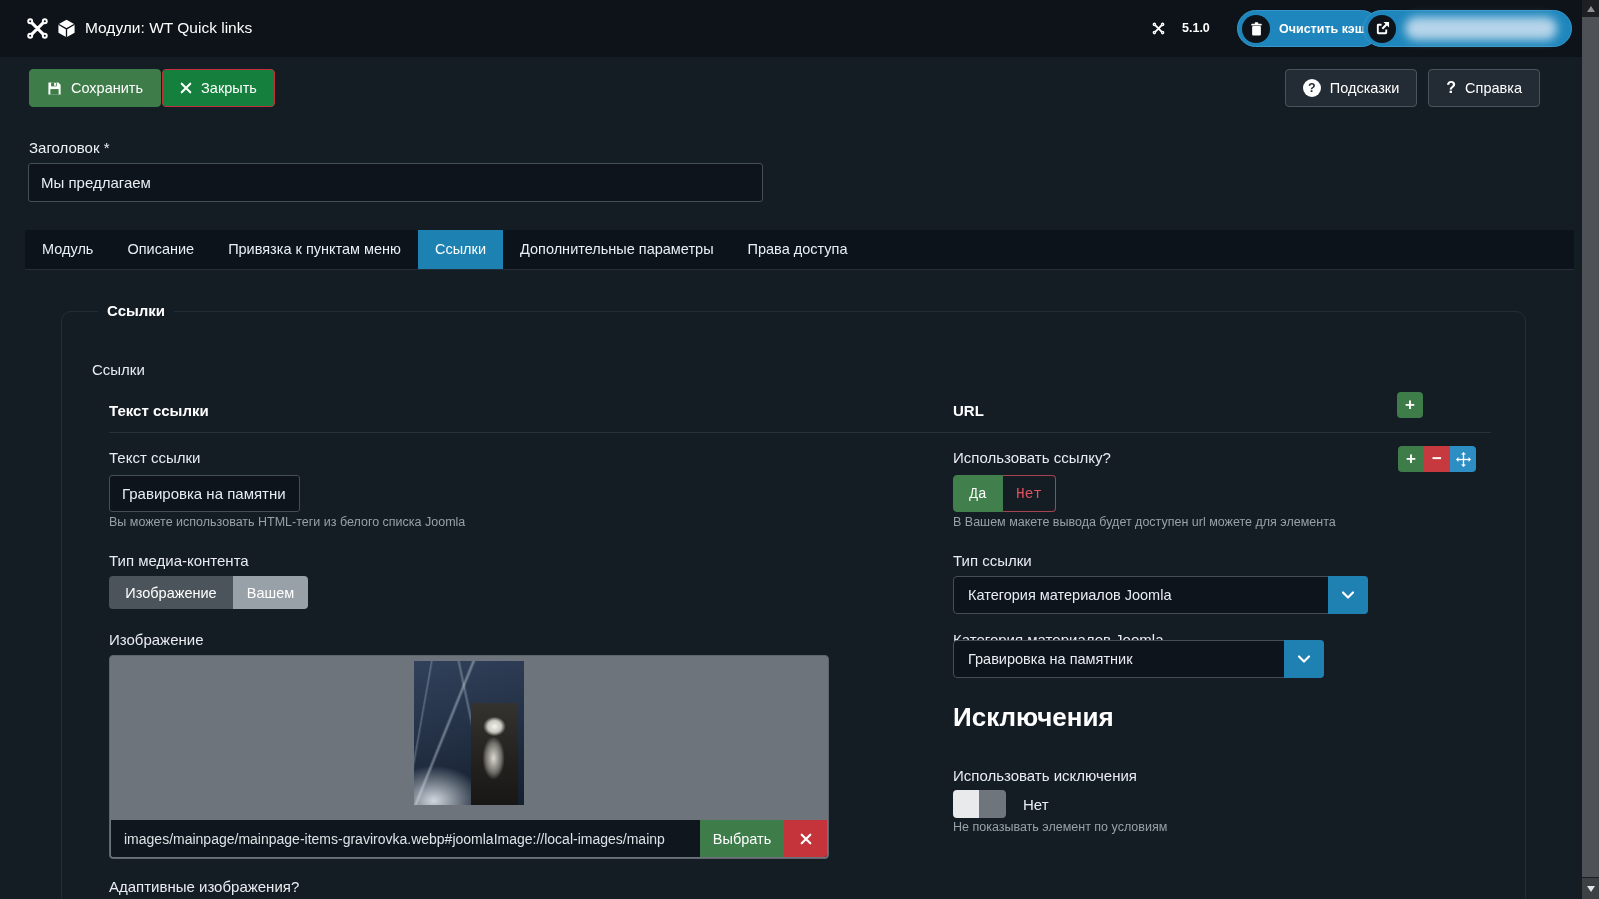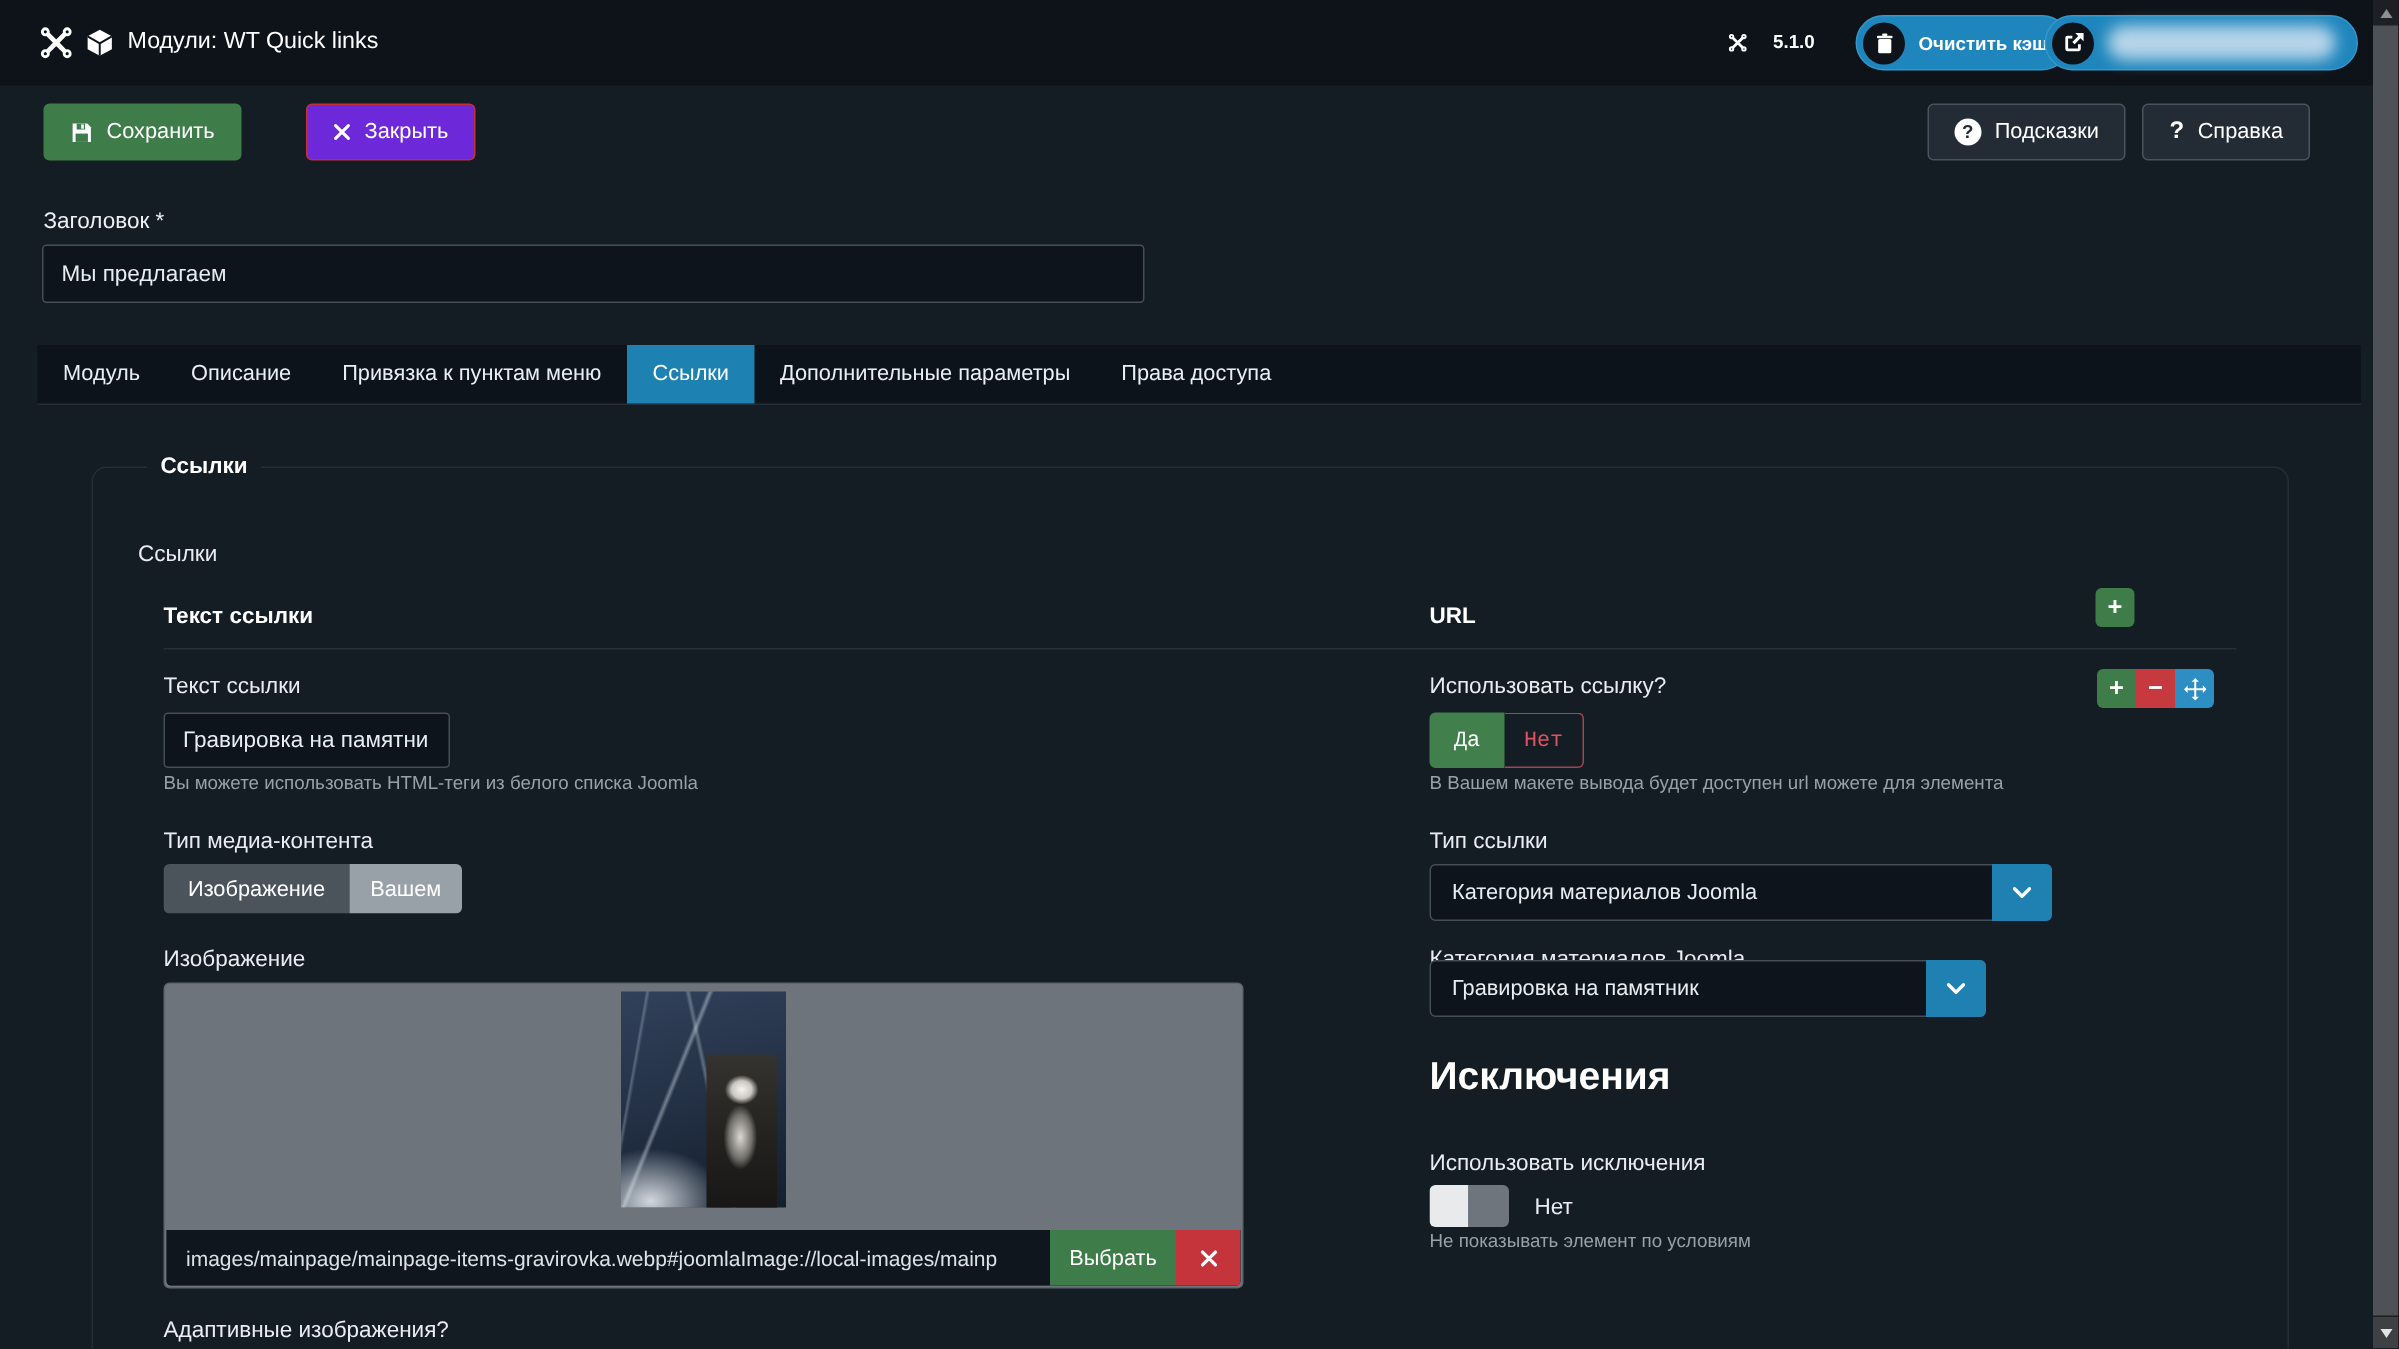--- a/index.html
+++ b/index.html
@@ -17,30 +17,30 @@
         border:1px solid #3596c9;box-sizing:border-box;display:flex;align-items:center;
         gap:9px;padding:0 14px 0 4px;cursor:pointer;}
   .pill1{left:1237px;}
   .pill2{left:1363px;width:209px;}
   .icon-circle{width:28px;height:28px;border-radius:50%;background:#0d1319;flex:none;
                display:flex;align-items:center;justify-content:center;}
   .pill-label{font-size:12.5px;font-weight:bold;color:#fff;white-space:nowrap;}
   .blur-blob{width:152px;height:23px;border-radius:12px;background:#bed9ec;filter:blur(5px);opacity:.95;}
 
   
-  .toolbar-left{position:absolute;top:69px;left:29px;display:flex;gap:13px;}
+  .toolbar-left{position:absolute;top:69px;left:29px;display:flex;gap:1px;}
   .toolbar-right{position:absolute;top:69px;right:59px;display:flex;gap:11px;}
   .btn{height:38px;display:inline-flex;align-items:center;gap:9px;padding:0 17px;
        border-radius:4px;font-size:14.5px;color:#fff;box-sizing:border-box;cursor:pointer;white-space:nowrap;}
   .btn-green{background:#3e7d49;border:1px solid #3e7d49;}
   .btn-split{display:flex;}
   .btn-split .main{border-radius:4px 0 0 4px;border-right:1px solid rgba(255,255,255,.35);}
   .btn-caret{width:37px;padding:0;justify-content:center;border-radius:0 4px 4px 0;
              background:#3e7d49;border:1px solid #3e7d49;border-left:none;}
-  .btn-red{background:#6d28d9;border:1px solid #c43038;margin-left:30px;}
+  .btn-red{background:#15803d;border:1px solid #c43038;}
   .btn-dark{background:#232b34;border:1px solid #4b545e;}
   .qcircle{width:18px;height:18px;border-radius:50%;background:#fff;color:#232b34;
            font-size:12.5px;font-weight:bold;display:flex;align-items:center;justify-content:center;}
   .qmark{font-size:16px;font-weight:bold;color:#fff;}
 
   
   .field-title-label{position:absolute;left:29px;top:139px;font-size:15px;color:#eef1f4;}
   .input{background:#0d141c;border:1px solid #454e58;border-radius:3px;color:#e9edf1;
          font-size:15px;font-family:inherit;padding:0 12px;box-sizing:border-box;outline:none;}
   .field-title-input{position:absolute;left:28px;top:163px;width:735px;height:39px;}

